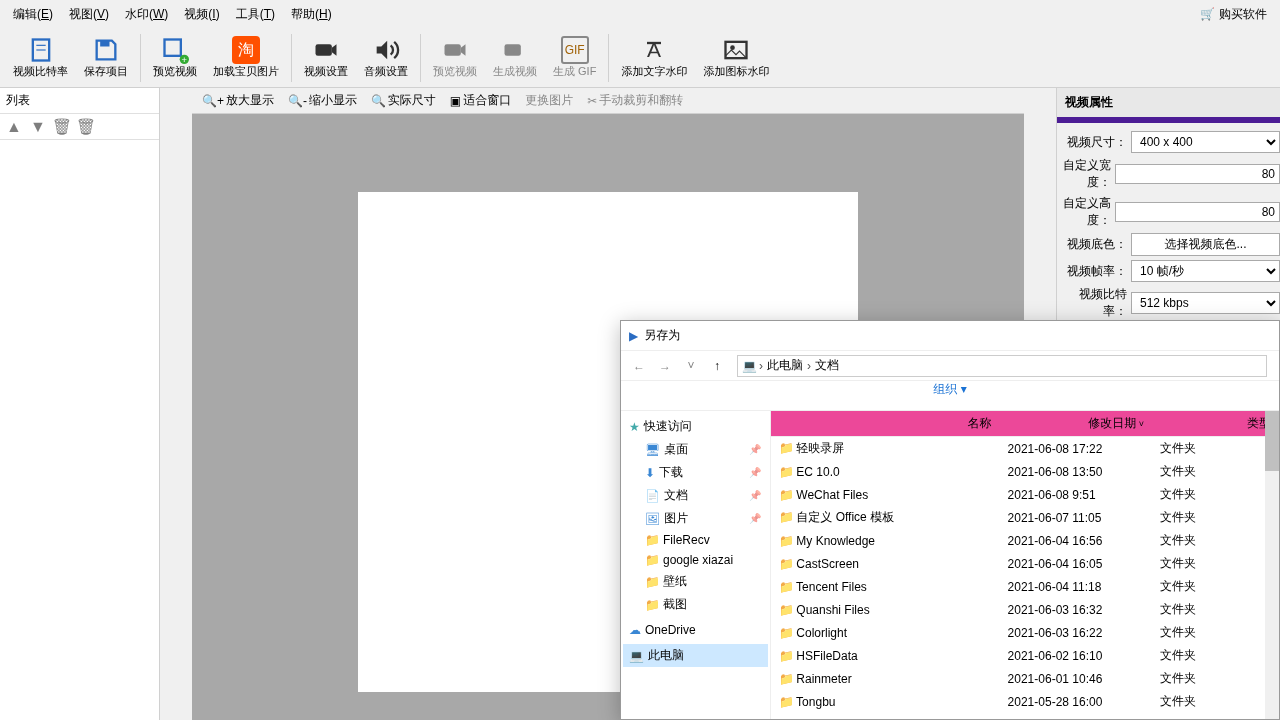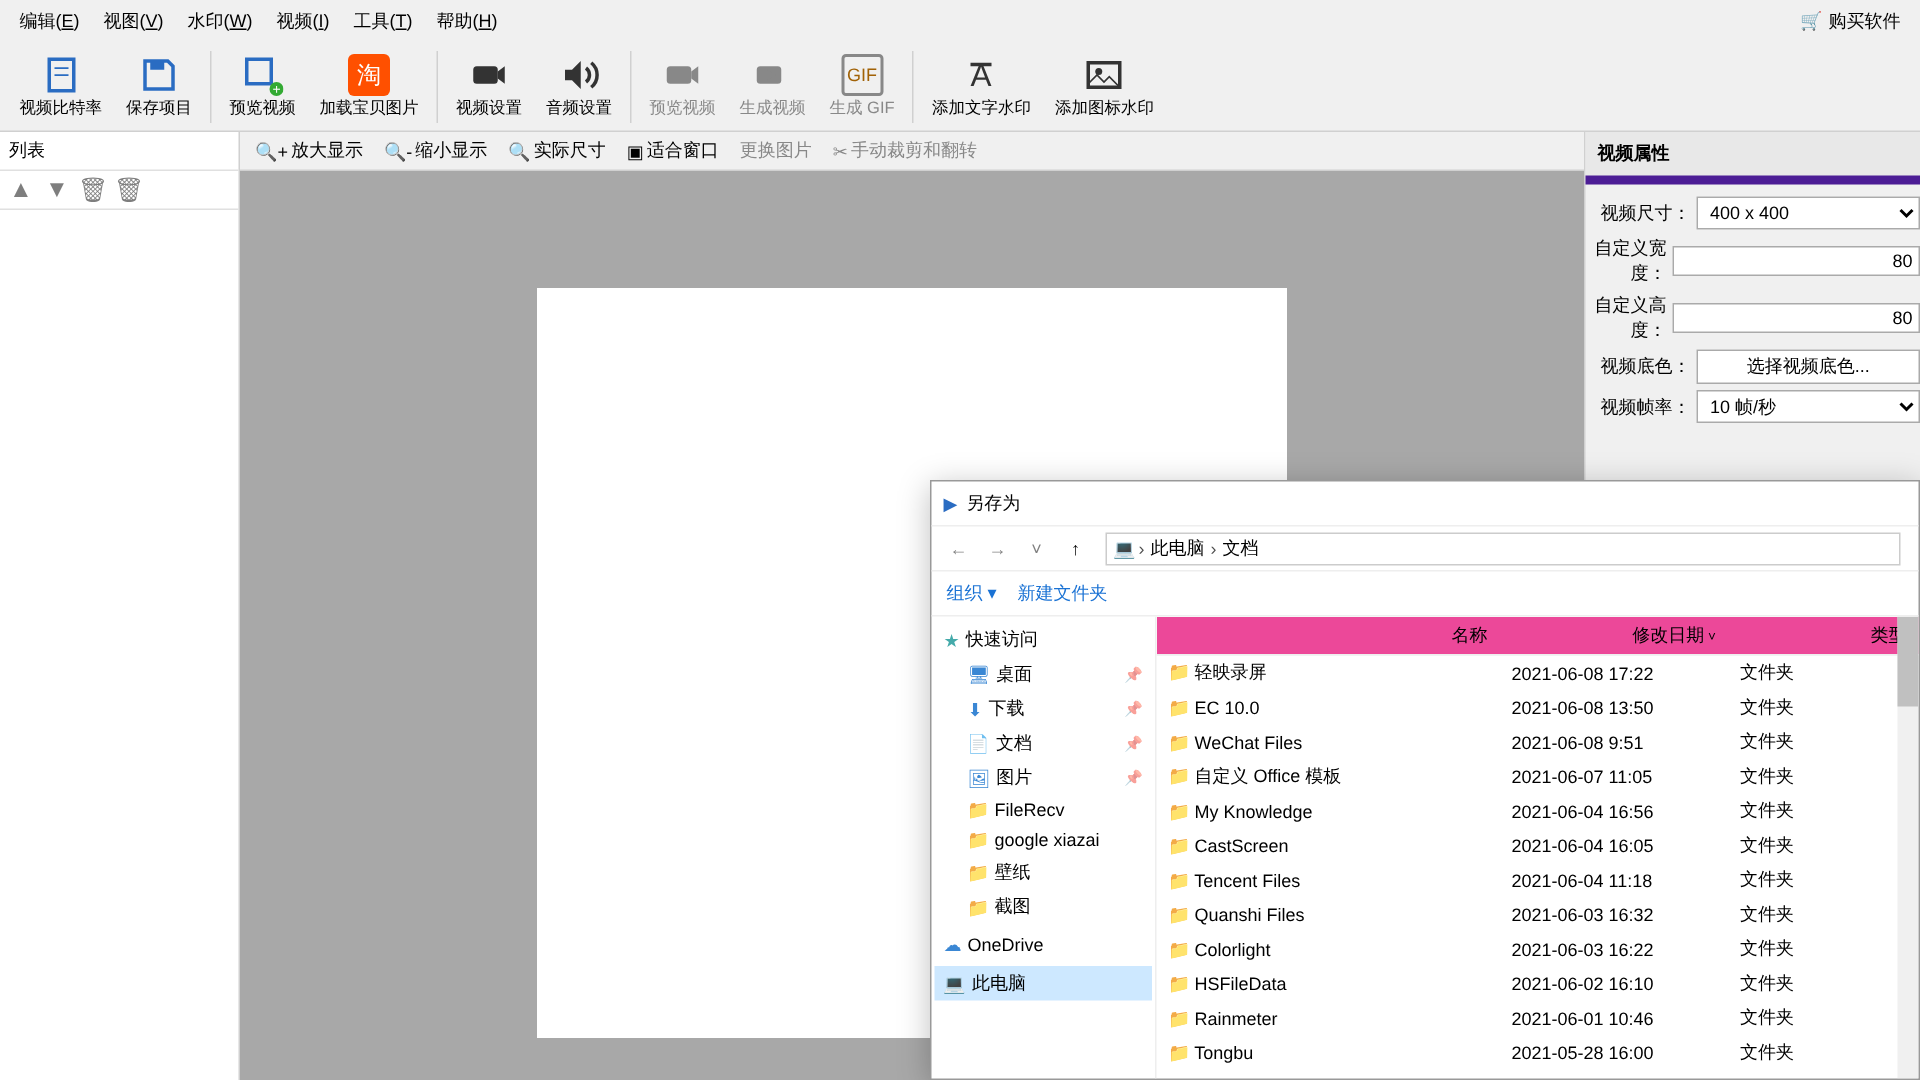--- a/index.html
+++ b/index.html
@@ -11,21 +11,21 @@
 .menubar .u { text-decoration: underline; }
 .buy-btn { margin-left: auto; display: flex; align-items: center; gap: 4px; padding: 2px 8px; cursor: pointer; }
 
 
 .toolbar { height: 60px; display: flex; align-items: center; padding: 0 5px; background: #f0f0f0; border-bottom: 1px solid #d0d0d0; font-size: 11px; }
 .tb-btn { display: flex; flex-direction: column; align-items: center; justify-content: center; padding: 2px 8px; cursor: pointer; height: 56px; }
 .tb-icon { width: 28px; height: 28px; display: flex; align-items: center; justify-content: center; }
 .tb-sep { width: 1px; height: 48px; background: #d0d0d0; margin: 0 4px; }
 
 
-.workspace { display: flex; height: calc(100% - 88px); }
+.workspace { display: flex; height: calc(100% - 88px); gap: 32px; }
 .leftcol { width: 160px; background: #fff; border-right: 1px solid #d0d0d0; }
 .leftcol .row-top { height: 26px; display: flex; align-items: center; padding: 2px; border-bottom: 1px solid #e0e0e0; }
 .row-top .mini { width: 24px; height: 24px; display: flex; align-items: center; justify-content: center; cursor: pointer; opacity: .5; }
 .listhead { font-size: 12px; padding: 4px 6px; border-bottom: 1px solid #e0e0e0; }
 
 .centercol { flex: 1; background: #a8a8a8; display: flex; flex-direction: column; }
 .viewbar { height: 26px; background: #f0f0f0; border-bottom: 1px solid #d0d0d0; display: flex; align-items: center; padding: 0 4px; font-size: 12px; gap: 2px; }
 .vb-btn { display: flex; align-items: center; gap: 2px; padding: 2px 6px; cursor: pointer; }
 .canvas-wrap { flex: 1; display: flex; align-items: center; justify-content: center; overflow: auto; padding-top: 50px; }
 .canvas { width: 500px; height: 500px; background: #fff; }
@@ -40,21 +40,21 @@
 
 
 .dialog { position: absolute; left: 620px; top: 320px; width: 660px; height: 400px; background: #fff; border: 1px solid #999; box-shadow: 0 4px 20px rgba(0,0,0,.25); font-size: 12px; display: flex; flex-direction: column; }
 .dlg-title { height: 30px; display: flex; align-items: center; padding: 0 8px; border-bottom: 1px solid #eee; }
 .dlg-nav { height: 30px; display: flex; align-items: center; padding: 0 6px; border-bottom: 1px solid #eee; gap: 2px; }
 .nav-arrow { width: 24px; height: 24px; display: flex; align-items: center; justify-content: center; cursor: pointer; opacity: .5; }
 .nav-arrow.on { opacity: 1; }
 .breadcrumb { flex: 1; height: 22px; border: 1px solid #ccc; display: flex; align-items: center; padding: 0 4px; gap: 2px; margin: 0 6px; }
 .bc-item { display: flex; align-items: center; gap: 2px; cursor: pointer; padding: 0 2px; }
 .bc-sep { opacity: .7; }
-.dlg-tools { height: 30px; display: flex; align-items: center; padding: 0 10px; border-bottom: 1px solid #eee; gap: 14px; }
+.dlg-tools { height: 30px; display: flex; align-items: center; padding: 0 10px; border-bottom: 1px solid #eee; gap: 14px; flex-direction: column; }
 .link { color: #1a72d4; cursor: pointer; }
 .dlg-body { flex: 1; display: flex; overflow: hidden; }
 .tree { width: 150px; border-right: 1px solid #eee; overflow: auto; padding: 4px 2px; }
 .tree-item { display: flex; align-items: center; gap: 4px; padding: 3px 6px; cursor: pointer; }
 .tree-item.sel { background: #cde8ff; }
 .tree-item.lvl1 { padding-left: 22px; }
 .tree-sec { margin-top: 4px; }
 .pin { margin-left: auto; opacity: .5; font-size: 10px; }
 .files { flex: 1; overflow: auto; position: relative; }
 .files table { width: 100%; border-collapse: collapse; }
@@ -238,20 +238,24 @@
           <input style="text-align: right;" value="80">
         </div>
       <div class="prop-row">
           <label>视频底色：</label>
           <button>选择视频底色...</button>
         </div>
       <div class="prop-row">
           <label>视频帧率：</label>
           <select><option>10 帧/秒</option></select>
         </div>
+      <div class="prop-row">
+          <label>视频比特率：</label>
+          <select><option>512 kbps</option></select>
+        </div>
     </div>
   </div>
 </div>
 
 <div class="dialog">
   <div class="dlg-title">
     <span style="color:#2a6cc2">▶</span>
     <span style="margin-left:6px">另存为</span>
   </div>
   <div class="dlg-nav">

